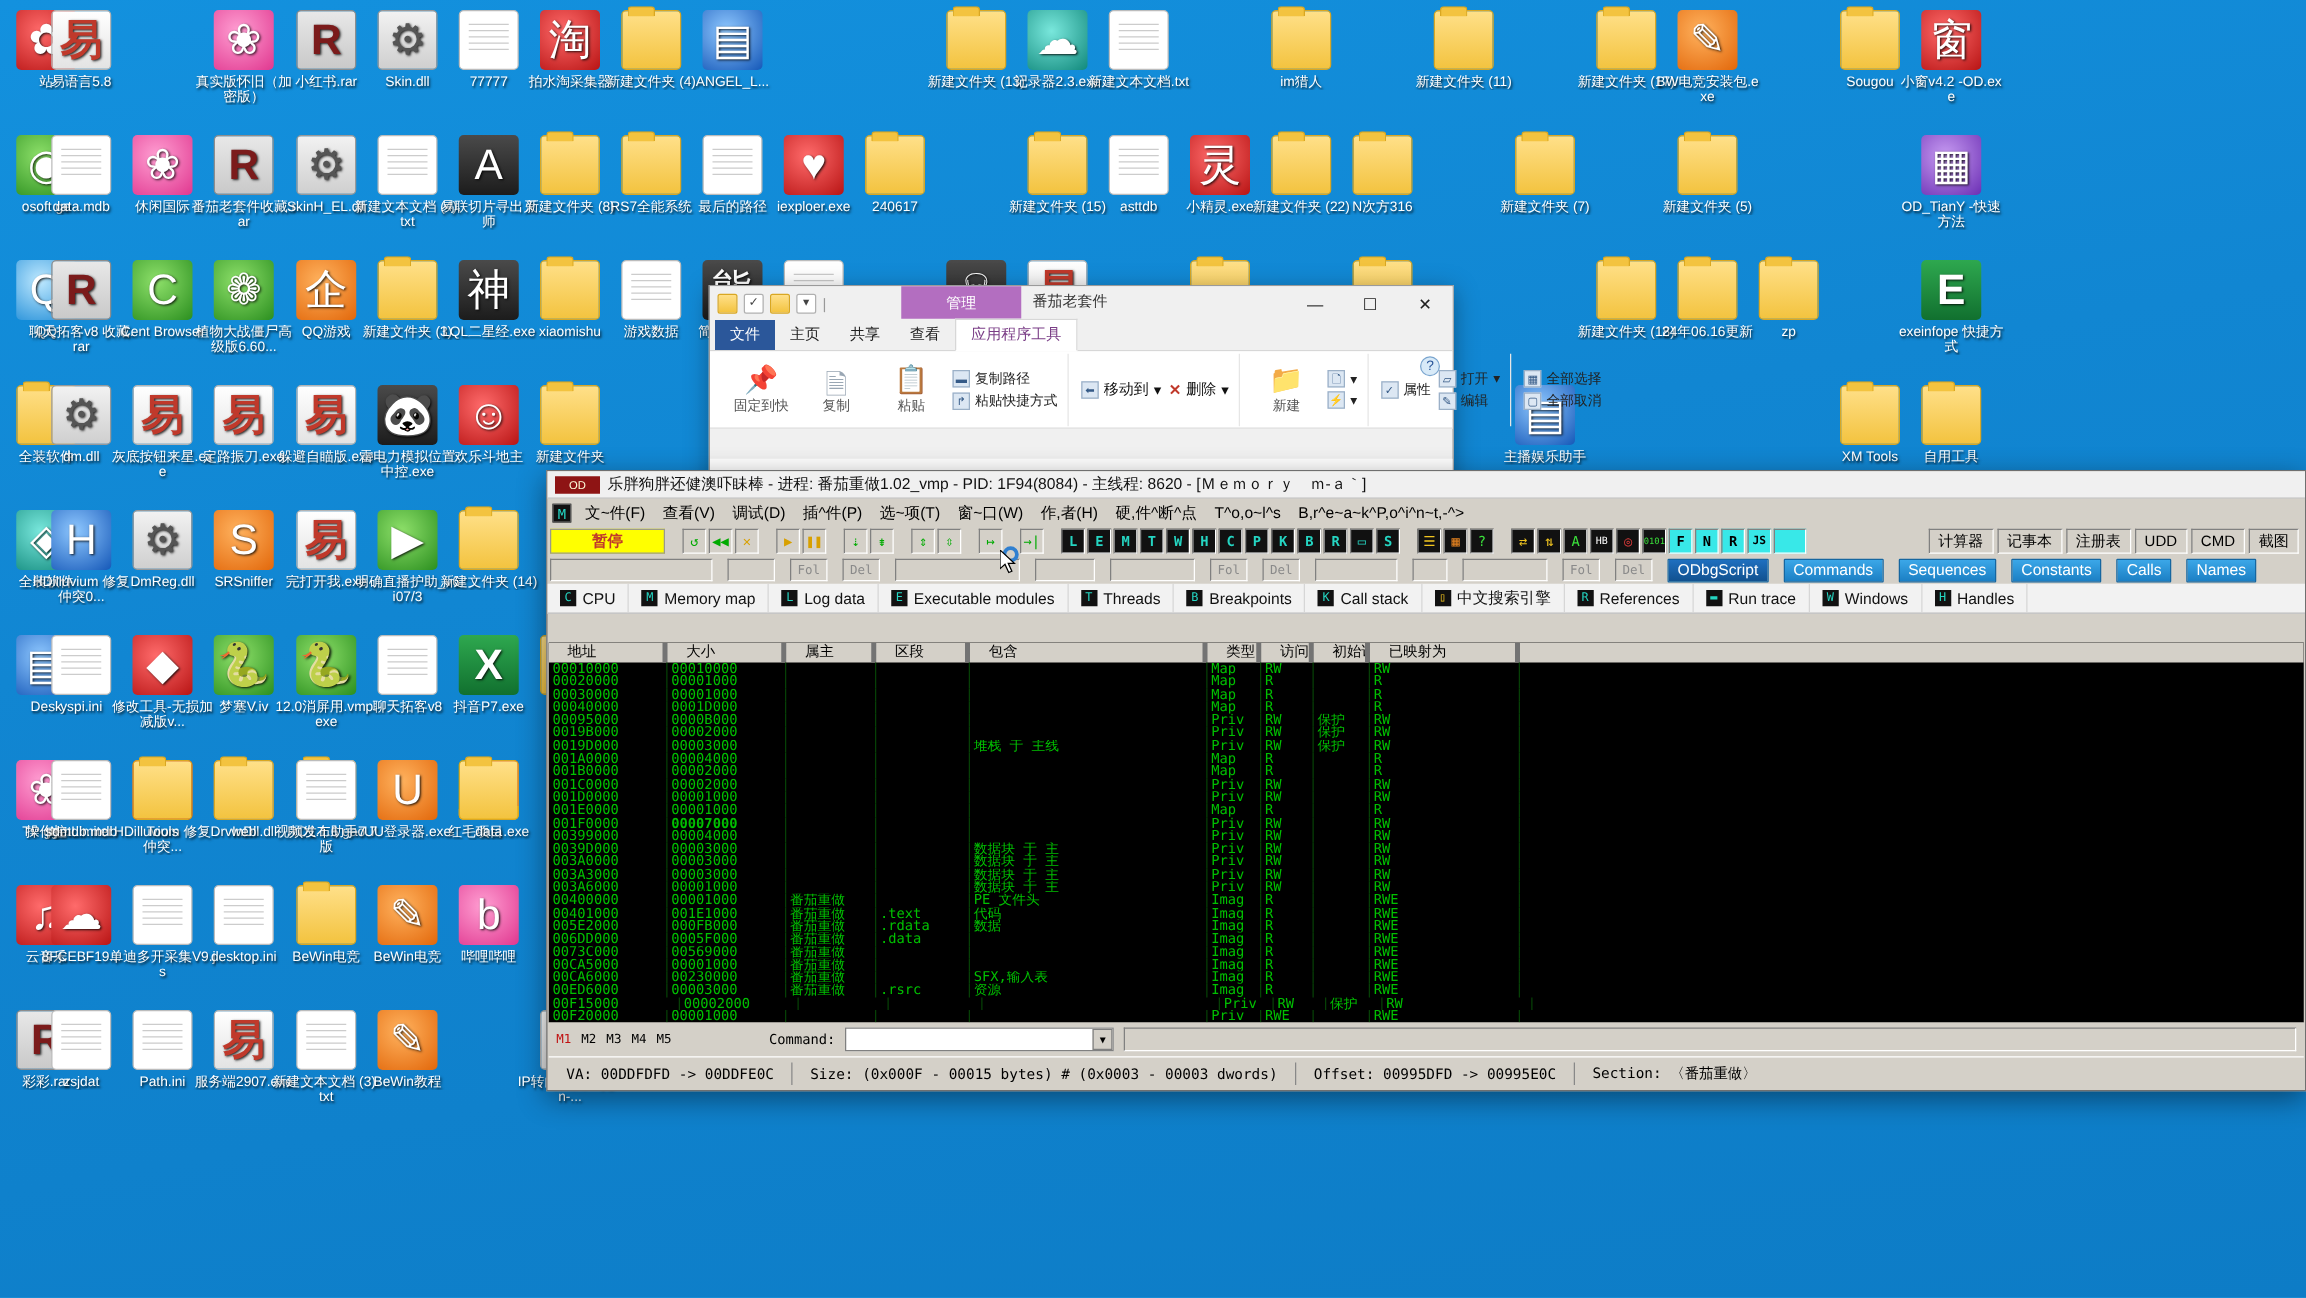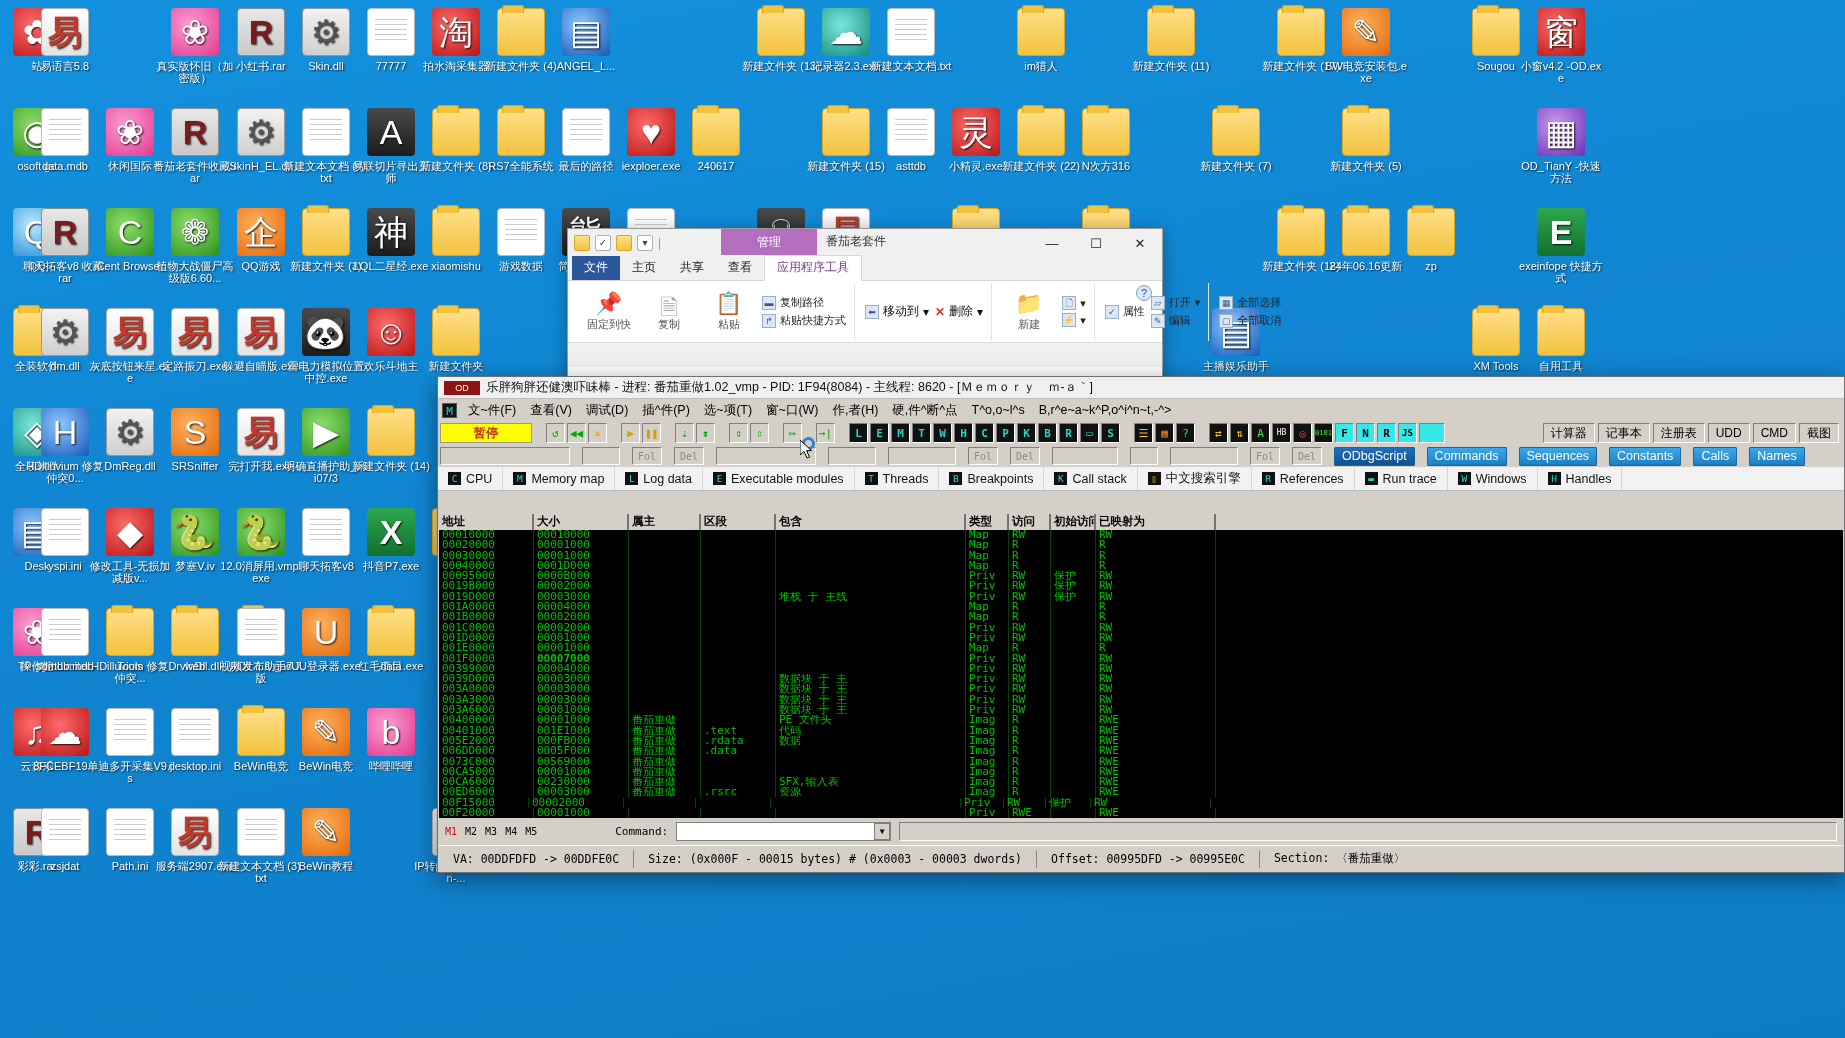--- a/index.html
+++ b/index.html
@@ -128,21 +128,21 @@
              border:1px solid #1566a0; border-radius:1px;}
   .b2-blue.sel { background:linear-gradient(180deg,#1f6fbf,#11518f); }
   #dbg-tabs { height:24px; background:#f2f2f2; display:flex; align-items:stretch; border-bottom:1px solid #bbb; overflow:hidden;}
   .dt { display:flex; align-items:center; gap:5px; padding:0 10px; border-right:1px solid #d6d6d6;
         font-family:"Liberation Sans",sans-serif; font-size:12.5px; color:#111; white-space:nowrap;}
   .dt .bx { width:13px;height:13px;background:#111;color:#25d5c2;font-size:9.5px;line-height:13px;text-align:center;
             font-family:"DejaVu Sans Mono",monospace; flex:none;}
   .dt .bx.y { color:#f0c420; }
   #mem { position:absolute; left:1px; right:1px; top:137px; bottom:54px; background:#000; overflow:hidden;}
   #mem-head { display:flex; height:16px; background:#d4d0c8; font-family:"DejaVu Sans Mono",monospace; font-size:11.5px; color:#000;}
-  #mem-head div { border-right:2px solid #737373; padding-left:3px; overflow:hidden; white-space:nowrap;font-weight:bold;}
+  #mem-head div { border-right:4px solid #737373; padding-left:15px; overflow:hidden; white-space:nowrap;}
   .mrow { display:flex; height:10.3px; color:#00c000; font-family:"DejaVu Sans Mono",monospace; font-size:11px; line-height:10.3px; white-space:nowrap;}
   .mrow div { border-right:1px solid #064006; padding-left:3px; overflow:hidden;}
   #dbg-cmd { position:absolute; left:1px; right:1px; bottom:28px; height:26px; background:#d4d0c8; display:flex; align-items:center; gap:8px; padding:0 6px;}
   .mbtn { font-size:10px; color:#000; font-family:"DejaVu Sans Mono",monospace;}
   .mbtn.m1 { color:#c01010; }
   #cmd-label { margin-left:70px; font-size:11px; font-family:"DejaVu Sans Mono",monospace;}
   #cmd-input { width:215px; height:19px; background:#fff; border:1px solid #808080; display:flex; align-items:center;}
   #cmd-drop { width:16px;height:17px; margin-left:auto; background:#d4d0c8; border:1px solid #808080; font-size:8px;
               display:flex;align-items:center;justify-content:center;}
   #cmd-rest { flex:1; height:19px; background:#d4d0c8; border:1px solid #808080; border-right-color:#fff; border-bottom-color:#fff;}
@@ -1220,21 +1220,21 @@
           <div style="width: 95px;">00003000</div>
           <div style="width: 72px;">番茄重做</div>
           <div style="width: 75px;">.rsrc</div>
           <div style="width: 190px;">资源</div>
           <div style="width: 43px;">Imag</div>
           <div style="width: 42px;">R</div>
           <div style="width: 45px;"></div>
           <div style="width: 120px;">RWE</div>
         </div>
         <div class="mrow">
-          <div style="width: 90px;">00F15000</div>
+          <div style="width: 105px;">00F15000</div>
           <div style="width: 95px;">00002000</div>
           <div style="width: 72px;"></div>
           <div style="width: 75px;"></div>
           <div style="width: 190px;"></div>
           <div style="width: 43px;">Priv</div>
           <div style="width: 42px;">RW</div>
           <div style="width: 45px;">保护</div>
           <div style="width: 120px;">RW</div>
         </div>
         <div class="mrow">

